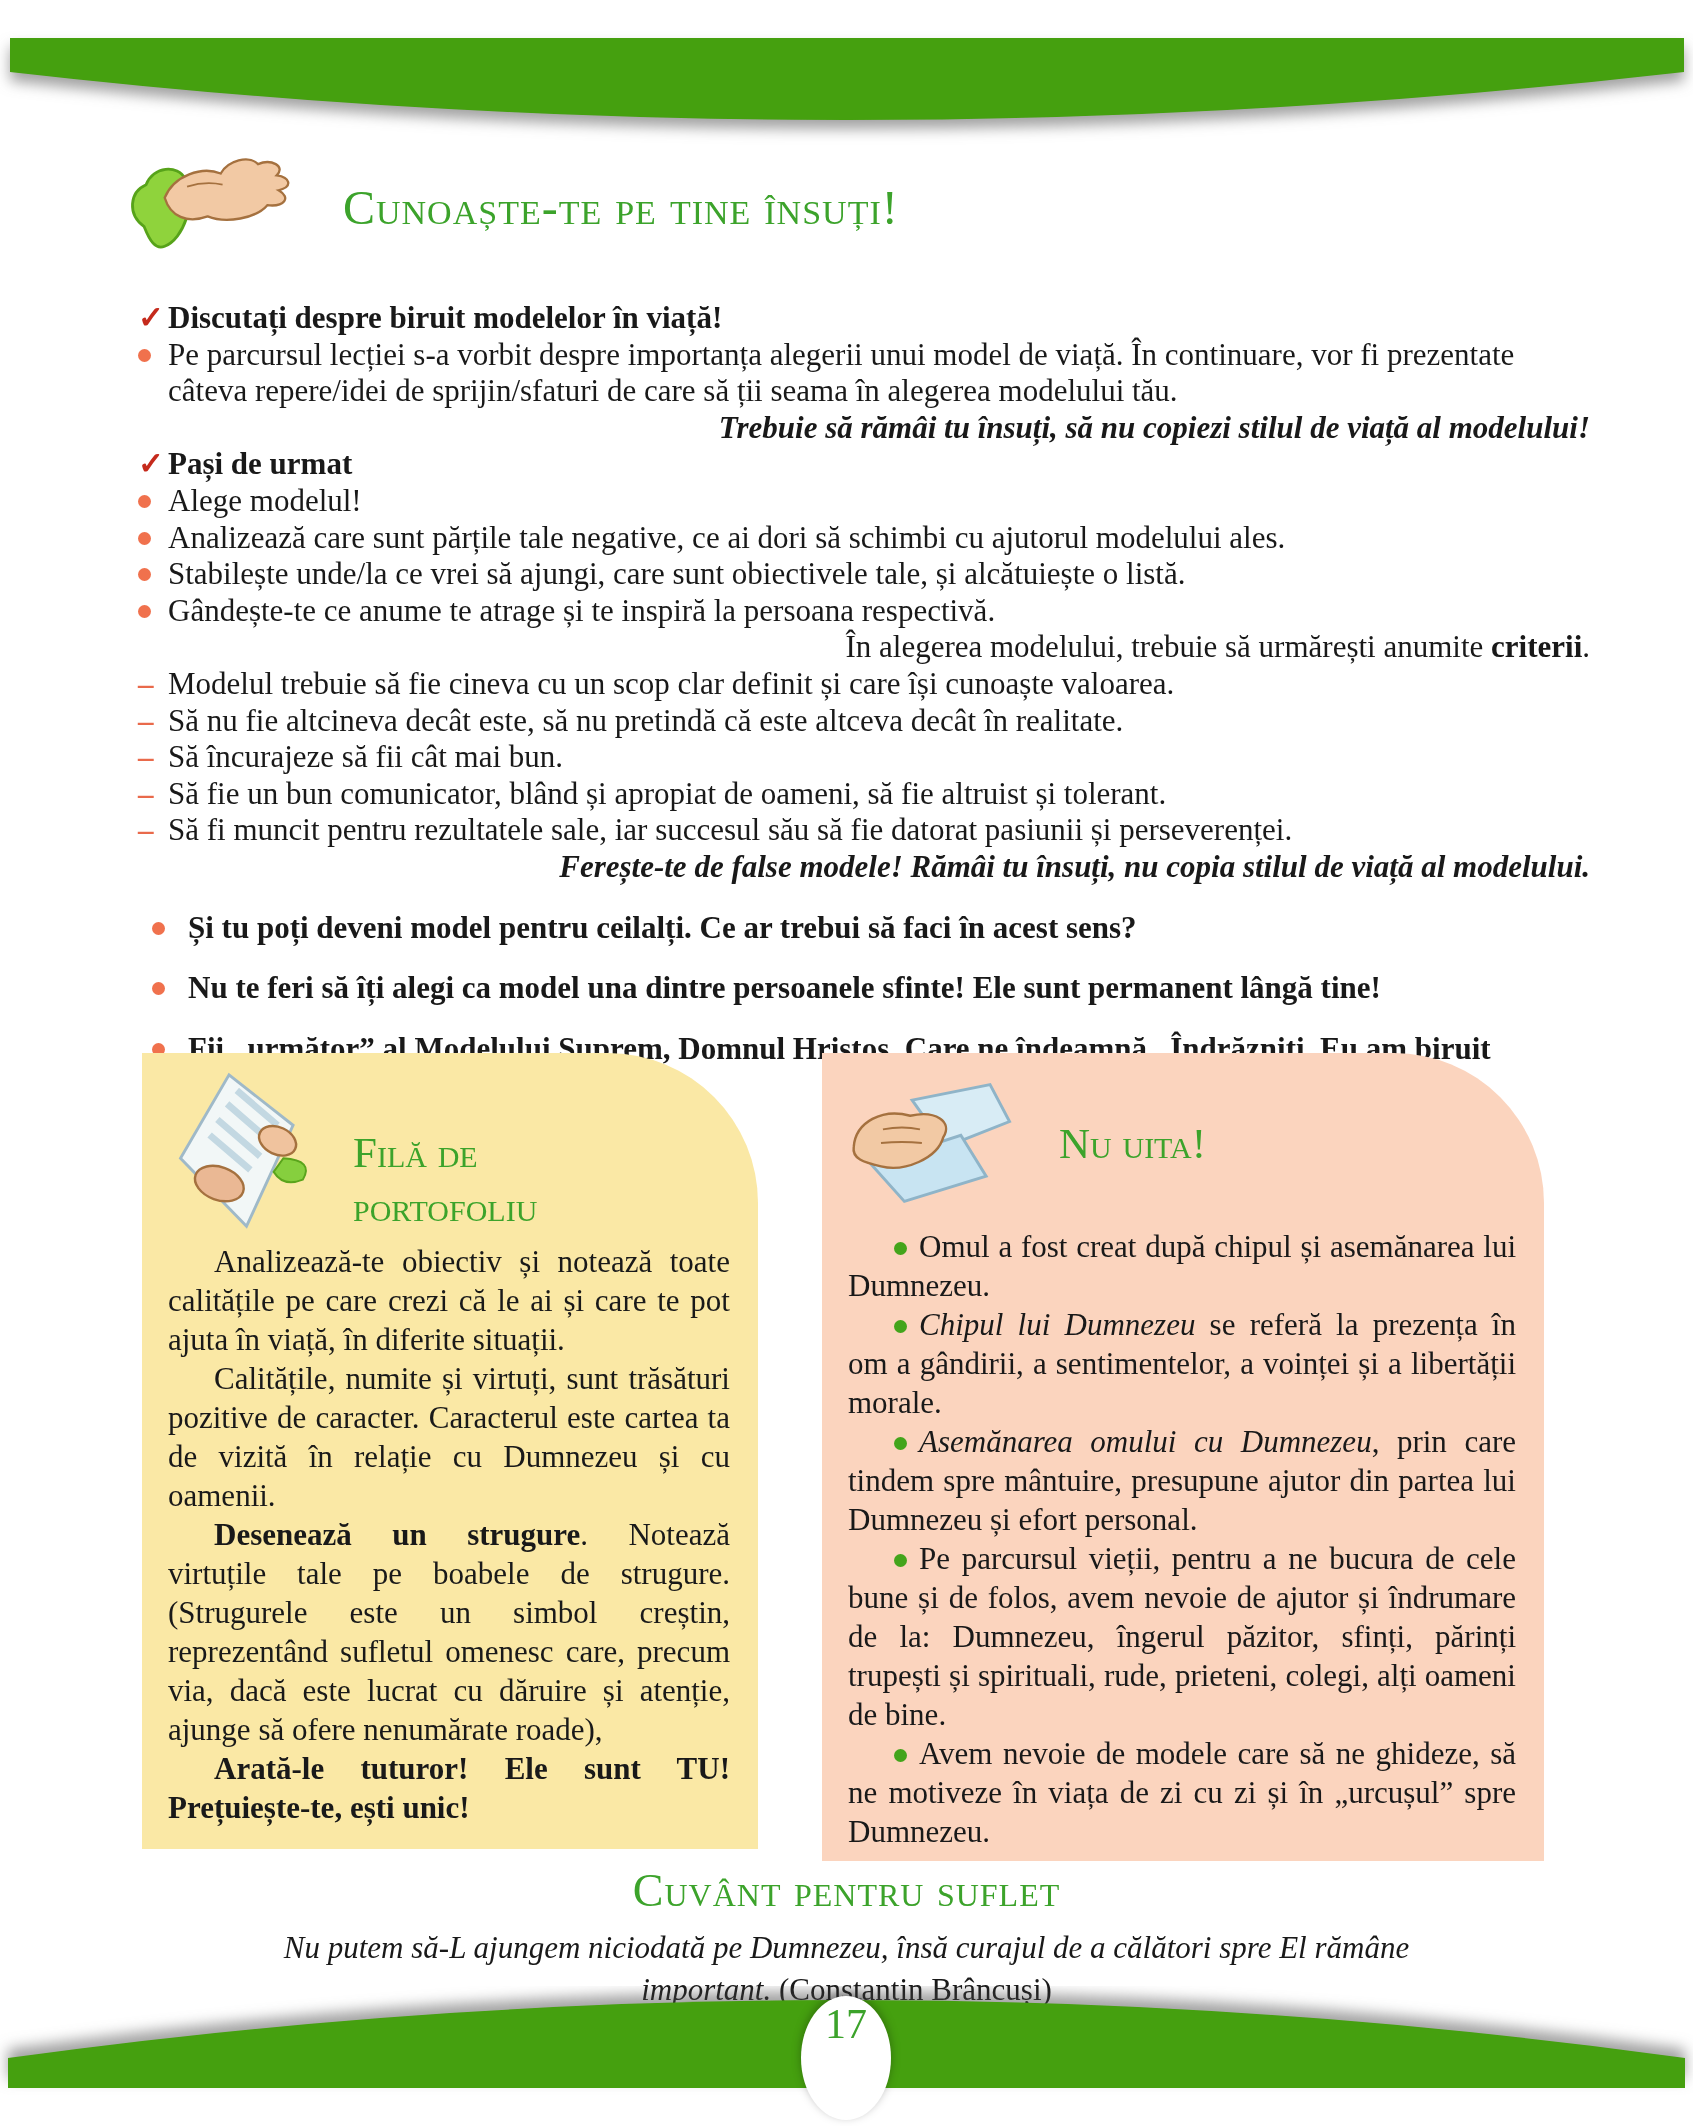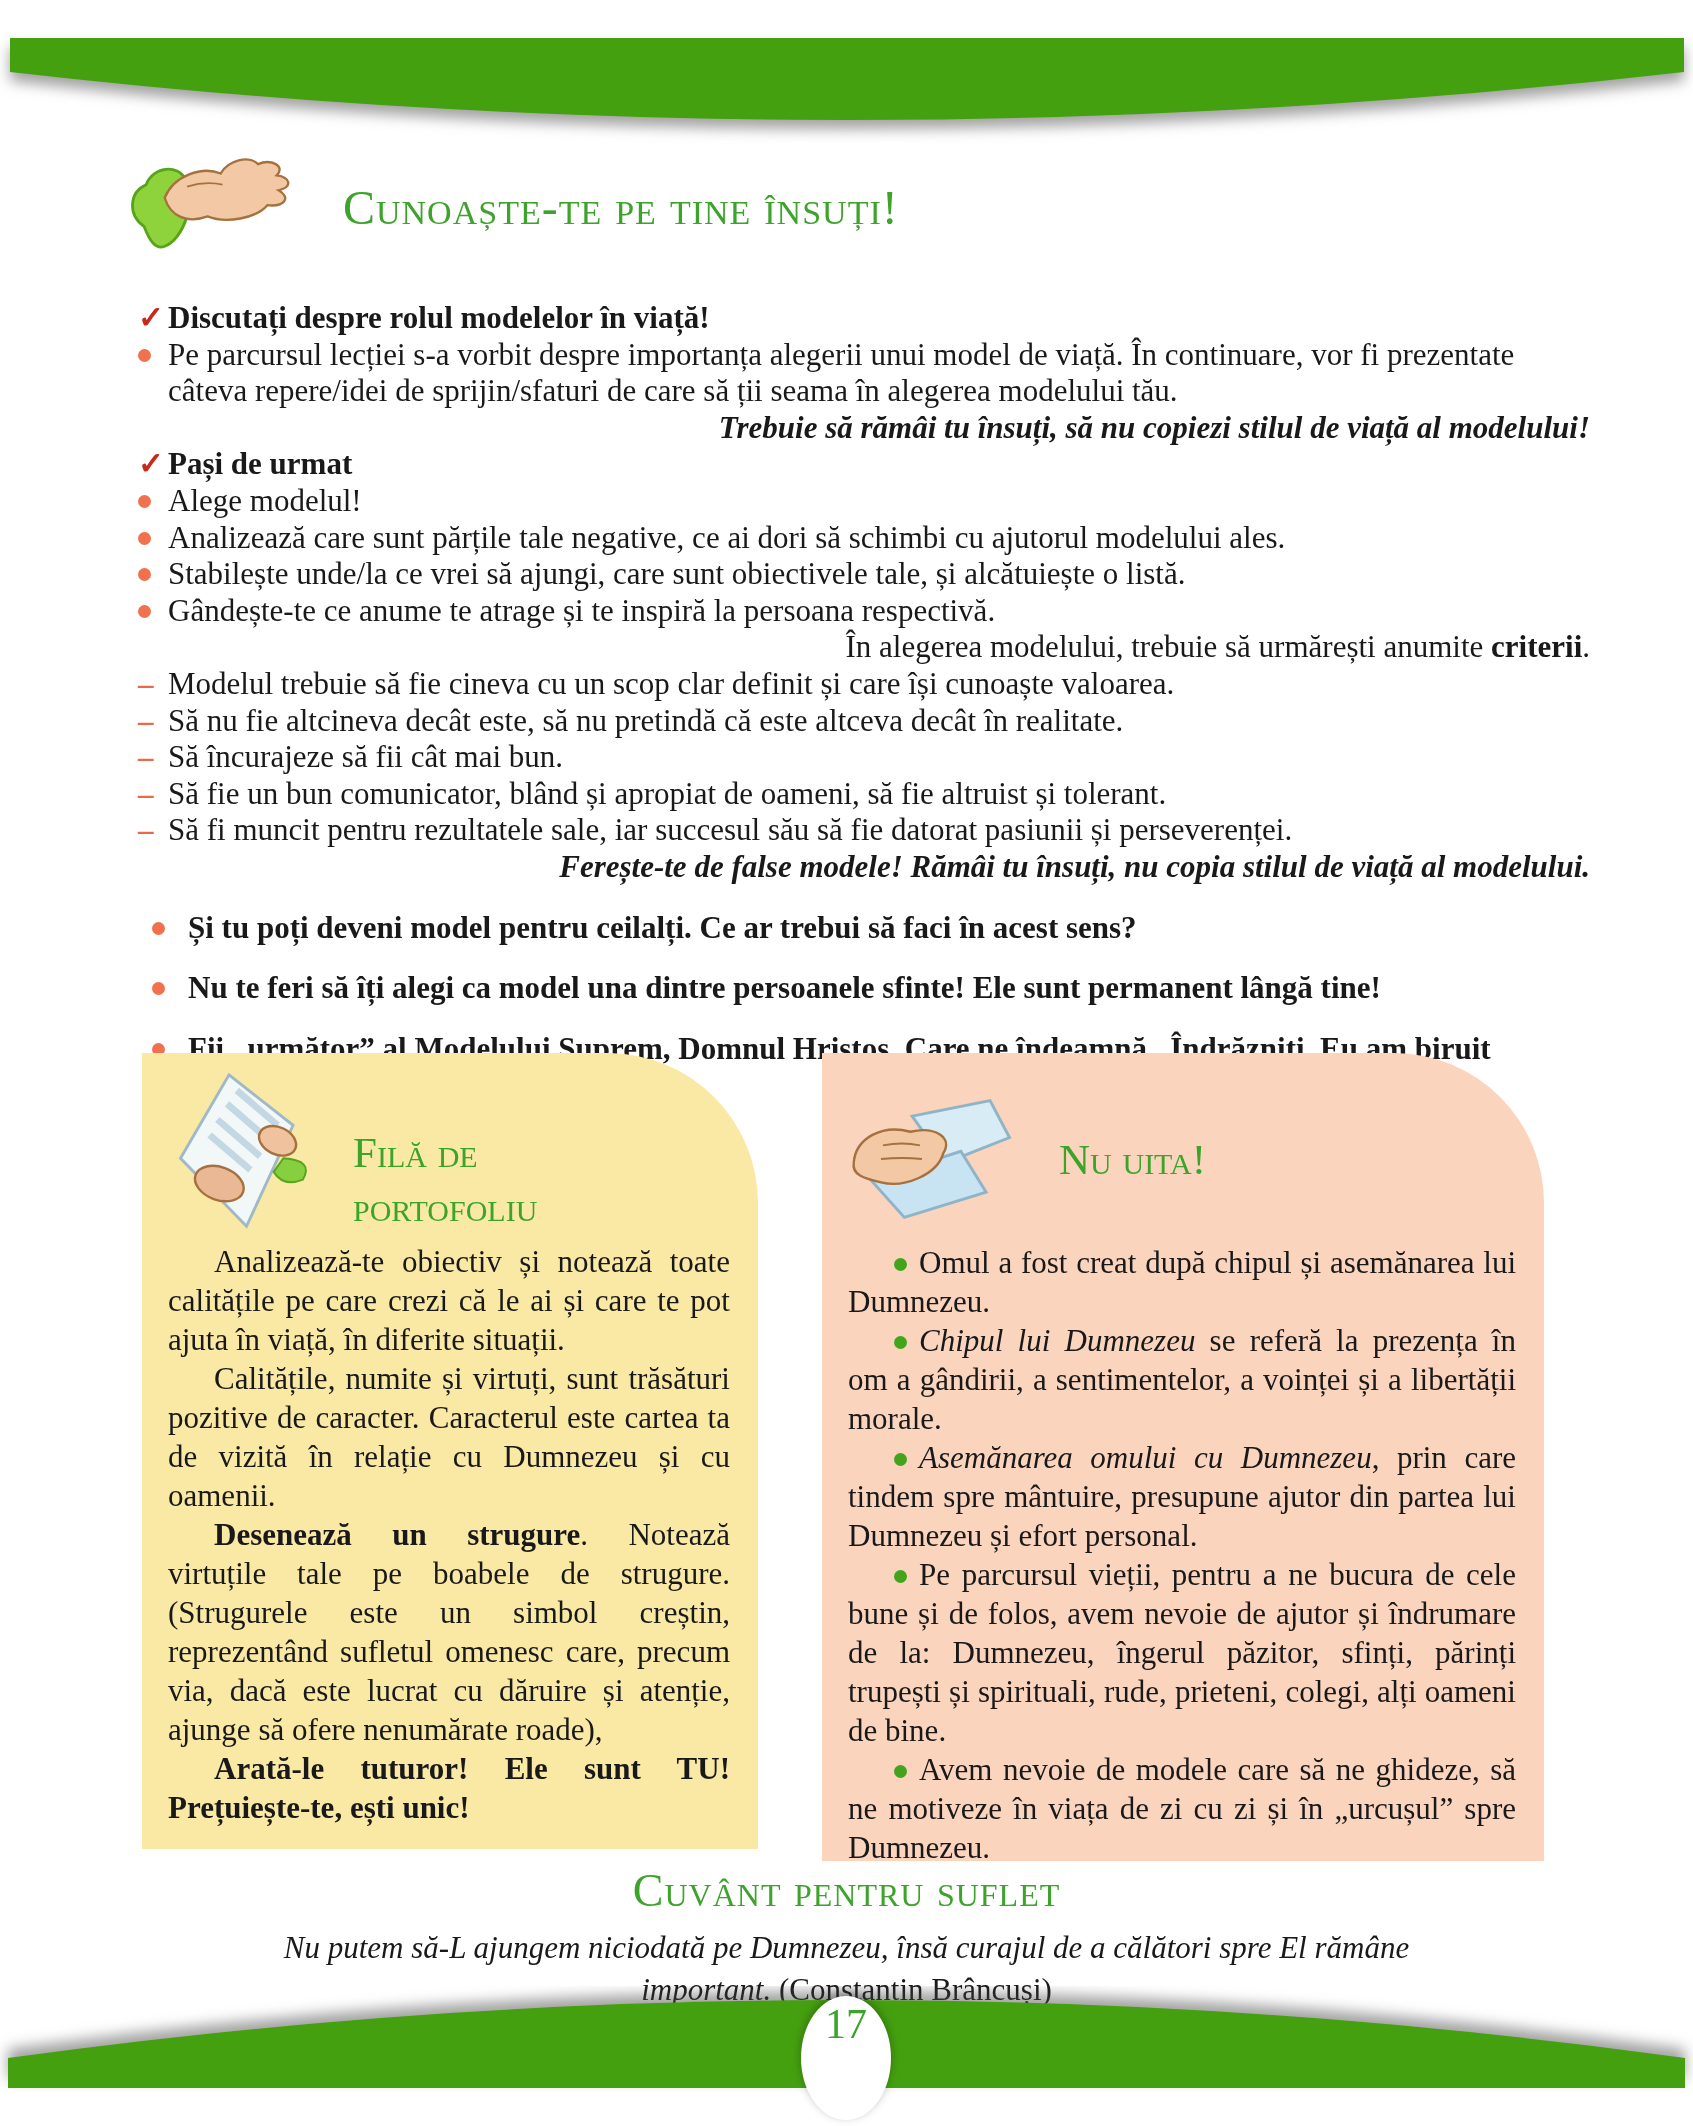--- a/index.html
+++ b/index.html
@@ -45,21 +45,21 @@
   .li .marker.check{color:#C52A1C;font-weight:700;font-size:31px;}
   .li .marker.dash{color:#E96A4B;font-weight:700;}
   .b{font-weight:700;}
   .i{font-style:italic;margin-top:29px;}
   .bi{font-weight:700;font-style:italic;}
 
   .box{position:absolute;top:1053px;border-radius:0 150px 0 0;}
   .box.yellow{left:142px;width:616px;height:796px;background:#FAE8A5;}
   .box.pink{left:822px;width:722px;height:808px;background:#FBD4BE;}
   .box-head{display:flex;align-items:flex-end;padding:16px 18px 0 22px;gap:24px;}
-  .box.pink .box-head{align-items:center;gap:30px;margin-top:16px;}
+  .box.pink .box-head{align-items:center;gap:30px;}
   .box-title{
     font-variant:small-caps;color:#3CA32B;
     font-size:43px;line-height:54px;padding-top:10px;
   }
   .box.pink .box-title{padding-top:0;}
   .box-body{padding:8px 28px 0 26px;font-size:31px;line-height:39px;}
   .ypara{text-indent:46px;text-align:justify;}
   .pline{text-indent:46px;text-align:justify;}
   .pline .marker{
     display:inline-block;width:13px;height:13px;border-radius:50%;
@@ -88,21 +88,21 @@
   <div class="title-row">
     <svg width="195" height="140" viewBox="0 0 200 150" aria-hidden="true">
       <path d="M30,95 C12,82 14,58 32,50 C40,30 66,28 74,44 C86,70 72,108 52,116 C42,120 36,110 30,95 Z" fill="#8fd33c" stroke="#57a31a" stroke-width="3"></path>
       <path d="M52,64 C62,40 92,30 112,38 C120,24 142,18 152,28 C166,22 182,30 172,40 C186,42 190,52 174,56 C188,64 180,74 162,72 C150,86 118,92 98,84 C76,92 58,84 52,64 Z" fill="#f2c9a4" stroke="#a5713f" stroke-width="2.5"></path>
       <path d="M76,52 Q96,46 114,50" stroke="#a5713f" stroke-width="2" fill="none"></path>
     </svg>
     <h1 class="page-heading">Cunoaște-te pe tine însuți!</h1>
   </div>
 
   <div class="main-list" id="main-list">
-      <div class="li m-check"><span class="marker check">✓</span><span class="b">Discutați despre rolul modelelor în viață!</span></div>
+      <div class="li m-check"><span class="marker check">✓</span><span class="b">Discutați despre biruit modelelor în viață!</span></div>
       <div class="li m-bullet"><span class="marker bullet"></span><span>Pe parcursul lecției s-a vorbit despre importanța alegerii unui model de viață. În continuare, vor fi prezentate câteva repere/idei de sprijin/sfaturi de care să ții seama în alegerea modelului tău.</span></div>
       <div class="li m-none"><span class="bi">Trebuie să rămâi tu însuți, să nu copiezi stilul de viață al modelului!</span></div>
       <div class="li m-check"><span class="marker check">✓</span><span class="b">Pași de urmat</span></div>
       <div class="li m-bullet"><span class="marker bullet"></span><span>Alege modelul!</span></div>
       <div class="li m-bullet"><span class="marker bullet"></span><span>Analizează care sunt părțile tale negative, ce ai dori să schimbi cu ajutorul modelului ales.</span></div>
       <div class="li m-bullet"><span class="marker bullet"></span><span>Stabilește unde/la ce vrei să ajungi, care sunt obiectivele tale, și alcătuiește o listă.</span></div>
       <div class="li m-bullet"><span class="marker bullet"></span><span>Gândește-te ce anume te atrage și te inspiră la persoana respectivă.</span></div>
       <div class="li m-none"><span>În alegerea modelului, trebuie să urmărești anumite </span><span class="b">criterii</span><span>.</span></div>
       <div class="li m-dash"><span class="marker dash">–</span><span>Modelul trebuie să fie cineva cu un scop clar definit și care își cunoaște valoarea.</span></div>
       <div class="li m-dash"><span class="marker dash">–</span><span>Să nu fie altcineva decât este, să nu pretindă că este altceva decât în realitate.</span></div>

